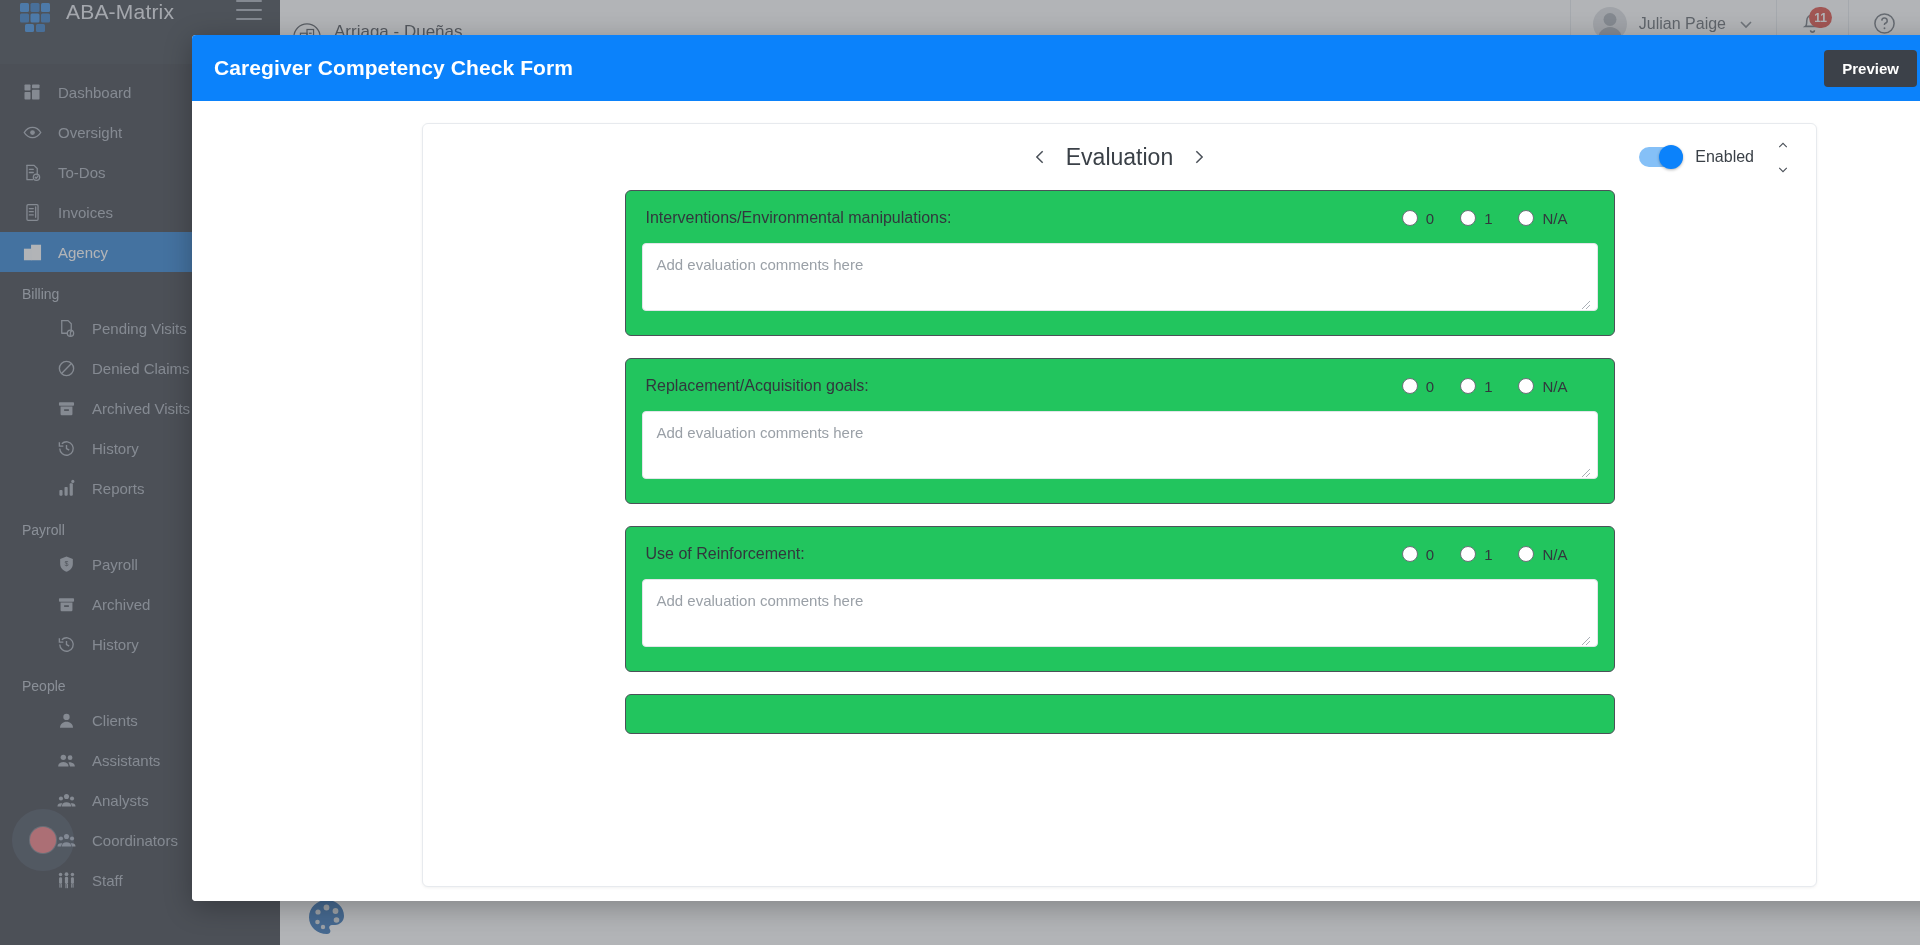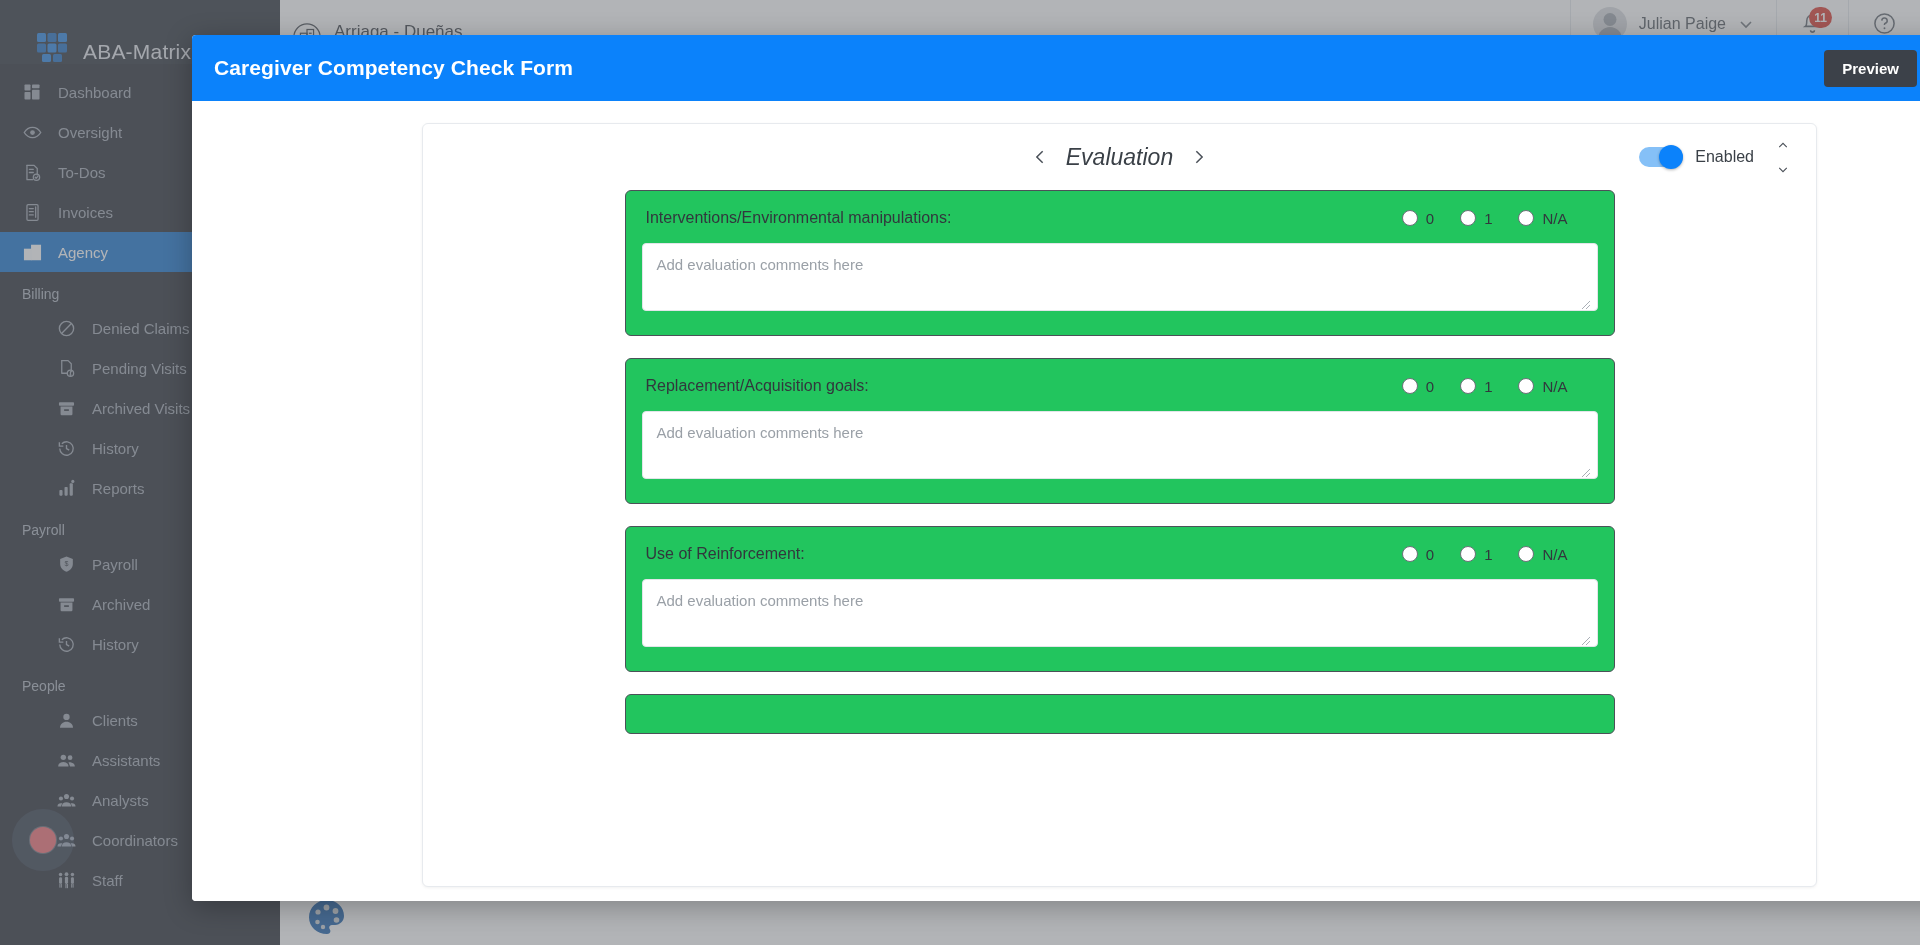--- a/index.html
+++ b/index.html
@@ -14,22 +14,22 @@
   .app { position: absolute; inset: 0; background: #ffffff; }
 
   
   .sidebar {
     position: absolute; left: 0; top: 0;
     width: 280px; height: 945px;
     background: #1e232c;
     overflow: hidden;
   }
   .sb-brand {
-    height: 64px; display: flex; align-items: flex-end;
-    padding: 0 35px; gap: 14px;
+    height: 64px; display: flex; align-items: flex-start;
+    padding: 0 18px; gap: 14px;
     background: #232832;
   }
   .brand-logo { width: 34px; height: 34px; flex: none; }
   .brand-text {
     color: #dfe3e8; font-size: 21px; letter-spacing: .2px; font-weight: 400;
   }
   .sb-hamburger {
     margin-left: auto; width: 26px; height: 20px;
     display: flex; flex-direction: column; justify-content: space-between;
     cursor: pointer;
@@ -169,21 +169,21 @@
     position: absolute; left: 230px; right: 172px; top: 22px; bottom: 14px;
     border: 1px solid #e7eaee; border-radius: 6px; background: #fff;
     box-shadow: 0 1px 3px rgba(0,0,0,.06);
     display: flex; flex-direction: column; overflow: hidden;
   }
   .section-head {
     height: 66px; flex: none; display: flex; align-items: center;
     padding: 0 24px; position: relative;
   }
   .sec-nav {
-    margin: 0 auto; display: flex; align-items: center; gap: 12px; font-style: italic;
+    margin: 0 auto; display: flex; align-items: center; gap: 12px;
   }
   .sec-arrow {
     width: 26px; height: 26px; display:flex; align-items:center; justify-content:center;
     cursor: pointer; color: #5a6068;
   }
   .sec-title { font-size: 23px; color: #3a4047; }
   .sec-right {
     position: absolute; right: 22px; top: 0; height: 100%;
     display: flex; align-items: center; gap: 18px;
   }
@@ -345,38 +345,38 @@
               <line x1="18" y1="11" x2="20" y2="11"></line>
               <line x1="13.5" y1="15.5" x2="16" y2="15.5"></line>
               <line x1="18" y1="15.5" x2="20" y2="15.5"></line>
             </svg>
           </span>
           <span class="lbl">Agency</span>
         </div>
         <div class="sb-group">Billing</div>
         <div class="sb-item sub">
           <span class="ico">
-            <svg viewBox="0 0 24 24" width="19" height="19" fill="none" stroke="#9ba2ad" stroke-width="1.7">
-              <circle cx="12" cy="12" r="9"></circle>
-              <line x1="5.8" y1="18.2" x2="18.2" y2="5.8"></line>
-            </svg>
-          </span>
-          <span class="lbl">Denied Claims</span>
-        </div>
-        <div class="sb-item sub">
-          <span class="ico">
             <svg viewBox="0 0 24 24" width="19" height="19" fill="none" stroke="#9ba2ad" stroke-width="1.6" stroke-linecap="round" stroke-linejoin="round">
               <path d="M6 2h8l4 4v10"></path>
               <path d="M6 2v16h7"></path>
               <circle cx="17" cy="18" r="4"></circle>
               <line x1="17" y1="16" x2="17" y2="18.4"></line>
               <circle cx="17" cy="20.3" r=".5" fill="#9ba2ad"></circle>
             </svg>
           </span>
           <span class="lbl">Pending Visits</span>
+        </div>
+        <div class="sb-item sub">
+          <span class="ico">
+            <svg viewBox="0 0 24 24" width="19" height="19" fill="none" stroke="#9ba2ad" stroke-width="1.7">
+              <circle cx="12" cy="12" r="9"></circle>
+              <line x1="5.8" y1="18.2" x2="18.2" y2="5.8"></line>
+            </svg>
+          </span>
+          <span class="lbl">Denied Claims</span>
         </div>
         <div class="sb-item sub">
           <span class="ico">
             <svg viewBox="0 0 24 24" width="19" height="19" fill="#9ba2ad">
               <rect x="2.5" y="4" width="19" height="4.5" rx="1"></rect>
               <path d="M4.5 9.5h15V19a1.5 1.5 0 0 1-1.5 1.5H6A1.5 1.5 0 0 1 4.5 19z"></path>
               <rect x="9" y="13" width="6" height="2" fill="#1e232c"></rect>
             </svg>
           </span>
           <span class="lbl">Archived Visits</span>

